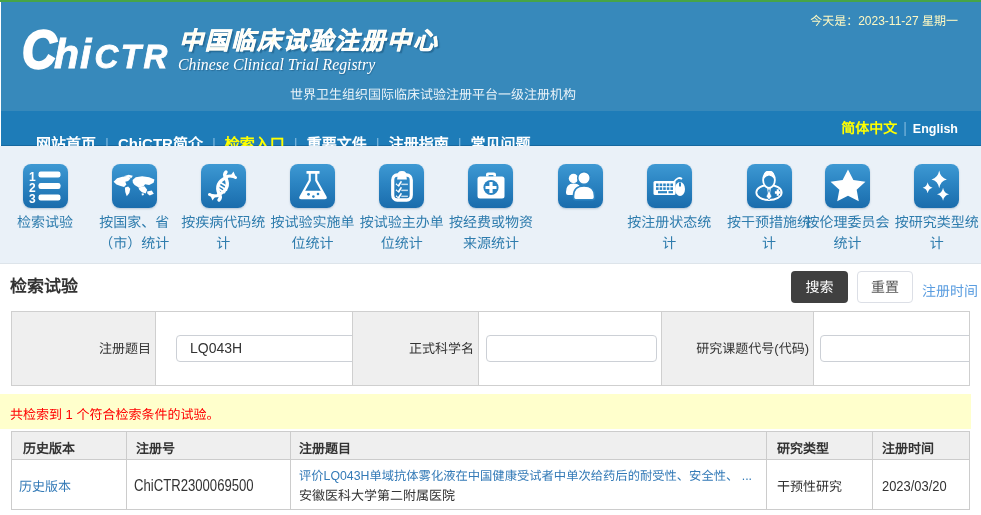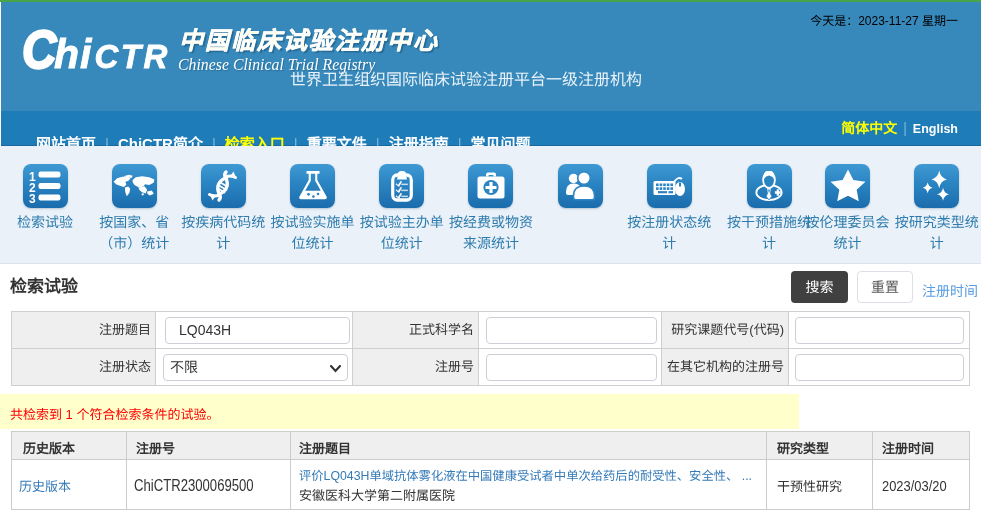--- a/index.html
+++ b/index.html
@@ -17,22 +17,22 @@
       -webkit-text-stroke:2.4px #fff; margin-right:-7px; }
   #logo .c2 { font-size:41px; letter-spacing:-1px; -webkit-text-stroke:0.8px #fff;}
   #logo .c3 { font-size:33px; letter-spacing:2.5px; margin-left:4px; -webkit-text-stroke:0.8px #fff;}
   #logo .ce { position:absolute; left:11px; top:17px; font-size:14px; font-weight:bold; color:#3789bb; font-style:normal; z-index:2; }
   #zhTitle { position:absolute; left:179px; top:19px; color:#fef9c3; font-family:"Liberation Sans", sans-serif;
      font-weight:bold; font-style:italic; font-size:24px; letter-spacing:2px; white-space:nowrap;
      -webkit-text-stroke:0.6px #fff; text-shadow:2px 2px 1px rgba(0,40,70,.3); }
   #enTitle { position:absolute; left:178px; top:53px; color:#fff; font-family:"Liberation Serif", serif;
      font-style:italic; font-size:17px; white-space:nowrap; text-shadow:1px 1px 1px rgba(0,40,70,.3);
      transform:scaleX(0.93); transform-origin:0 0; }
-  #who { position:absolute; left:290px; top:64px; color:#e8f2f8; font-size:16px; white-space:nowrap; }
-  #today { position:absolute; right:23px; top:9px; color:#000000; font-size:12px; }
+  #who { position:absolute; left:290px; top:82px; color:#e8f2f8; font-size:13px; white-space:nowrap; }
+  #today { position:absolute; right:23px; top:9px; color:#fef9c3; font-size:12px; }
   
   #nav .menu { position:absolute; left:20px; top:16px; height:29px; line-height:34px; font-size:15px;
       font-weight:bold; color:#fff; white-space:nowrap;margin-left:16px; }
   #nav .sep { color:#7db7dd; font-weight:normal; padding:0 9px; }
   #nav .act { color:#ffff00; }
   #nav .right { position:absolute; right:23px; top:0; height:35px; line-height:34px; font-size:14px;
       font-weight:bold; color:#fff; white-space:nowrap; }
   
   .cell { position:absolute; top:158px; width:90px; text-align:center; }
   .tile { margin:6px auto 0 auto; width:45px; height:44px; border-radius:8px;
@@ -49,21 +49,21 @@
   #more { position:absolute; left:922px; top:280px; color:#5a9de0; font-size:14px; white-space:nowrap; }
   
   #ftable { position:absolute; left:11px; top:311px; width:959px; height:75px;
      border:1px solid #aaa; border-collapse:collapse; table-layout:fixed; }
   #ftable td { border:1px solid #cfcfcf; height:37px; overflow:hidden; }
   #ftable td.lab { background:#efefef; text-align:right; padding-right:4px; padding-bottom:3px; font-size:13px; color:#333; white-space:nowrap; }
   .ipt { height:27px; border:1px solid #ccd0d6; border-radius:4px; background:#fff; position:relative;
      font-size:14px; color:#333; line-height:25px; padding-left:13px; }
   .chev { position:absolute; right:6px; top:10px; width:11px; height:8px; }
   
-  #ybar { position:absolute; left:0; top:394px; width:799px; height:35px; background:#ffffcc; }
+  #ybar { position:absolute; left:0; top:394px; width:971px; height:35px; background:#ffffcc; }
   #ybar span { position:absolute; left:10px; top:10px; color:#f00; font-size:13px; }
   
   #rtable { position:absolute; left:11px; top:431px; width:959px; border-collapse:collapse; table-layout:fixed; }
   #rtable th, #rtable td { border:1px solid #ccc; text-align:left; overflow:hidden; white-space:nowrap; }
   #rtable th { background:#efefef; font-size:13px; color:#333; height:28px; padding-left:11px; padding-top:3px; }
   #rtable td { font-size:13px; color:#333; height:50px; padding-left:11px; padding-top:2px; }
   a.lk { color:#337ab7; text-decoration:none; }
 </style>
 </head>
 <body>
@@ -259,44 +259,28 @@
     </div>
   </div>
 <div id="h1">检索试验</div>
 <div id="btnSearch">搜索</div>
 <div id="btnReset">重置</div>
 <div id="more">注册时间</div>
 <table id="ftable">
  <tbody>
       <tr>
   <td class="lab" style="width:144px">注册题目</td>
-  <td style="width:197px; padding:0 5px 0 9px;">
+  <td style="width:197px; padding:0 5px 0 20px;">
           <div class="ipt" style="width:185px">LQ043H</div>
         </td>
   <td class="lab" style="width:126px">正式科学名</td>
   <td style="width:183px; padding:0 5px 0 7px;">
           <div class="ipt" style="width:171px"></div>
         </td>
-  <td class="lab" style="width:127px">研究课题代号(代码)</td>
-  <td style="padding:0 7px 0 6px;">
-          <div class="ipt" style="width:169px"></div>
-        </td>
- </tr>
- <tr>
-  <td class="lab">注册状态</td>
-  <td style="padding:0 5px 0 7px;">
-          <div class="ipt" style="width:185px"><span style="position:relative; left:-7px;">不限</span><svg class="chev" viewBox="0 0 11 8">
-              <path d="M1 1 L5.5 6 L10 1" stroke="#333" stroke-width="2.1" fill="none" stroke-linecap="round"></path>
-            </svg></div>
-        </td>
-  <td class="lab">注册号</td>
-  <td style="padding:0 5px 0 7px;">
-          <div class="ipt" style="width:171px"></div>
-        </td>
-  <td class="lab">在其它机构的注册号</td>
+  <td class="lab" style="width:152px">研究课题代号(代码)</td>
   <td style="padding:0 7px 0 6px;">
           <div class="ipt" style="width:169px"></div>
         </td>
  </tr>
 </tbody>
   </table>
 <div id="ybar">
     <span>共检索到 1 个符合检索条件的试验。</span>
   </div>
 <table id="rtable">

